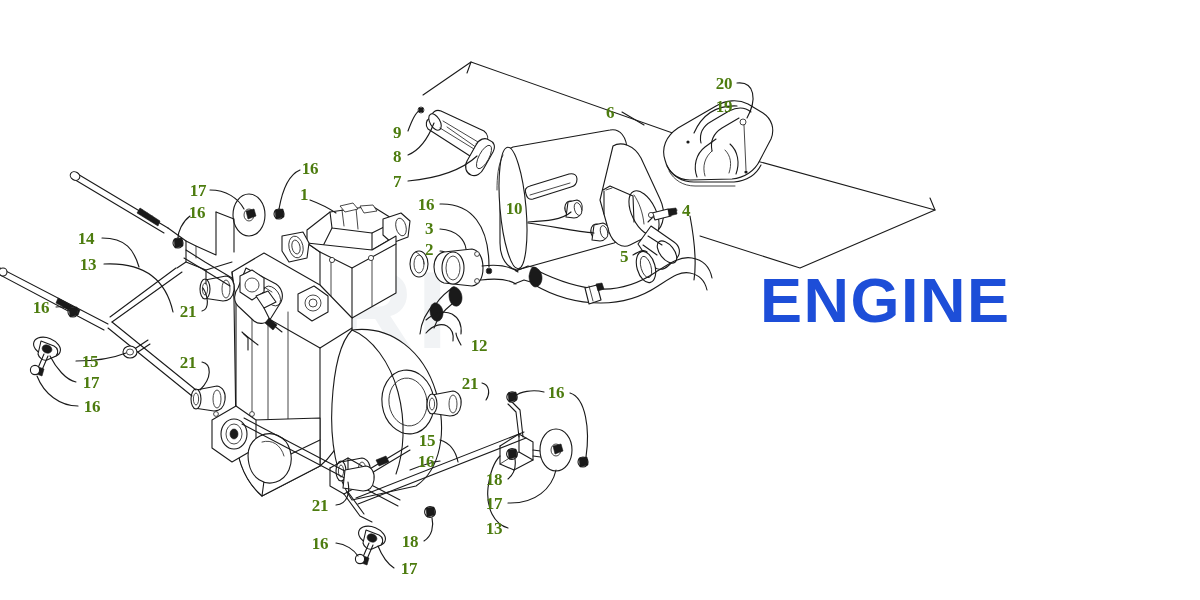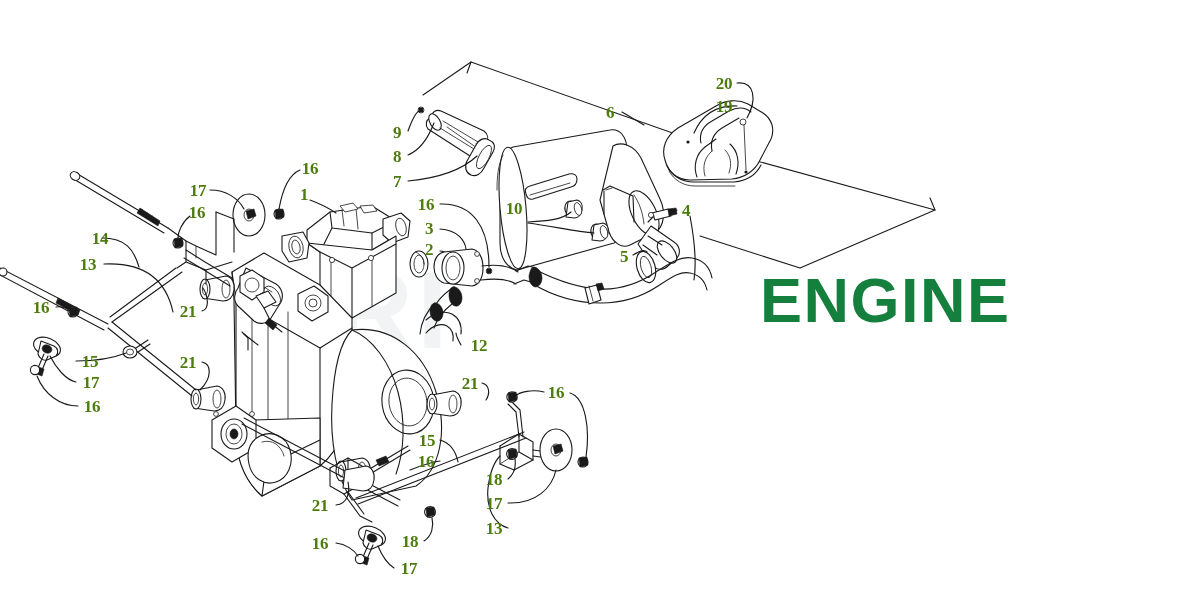--- a/index.html
+++ b/index.html
@@ -578,21 +578,21 @@
       <path class="ld" d="M394,568 C388,564 382,556 378,546"></path>
     </g>
 
   </svg>
 
   <div id="callout-layer">
       <div class="callout-num" style="left: 310px; top: 168px;">16</div>
       <div class="callout-num" style="left: 304px; top: 194px;">1</div>
       <div class="callout-num" style="left: 198px; top: 190px;">17</div>
       <div class="callout-num" style="left: 197px; top: 212px;">16</div>
-      <div class="callout-num" style="left: 100px; top: 238px;">14</div>
+      <div class="callout-num" style="left: 86px; top: 238px;">14</div>
       <div class="callout-num" style="left: 88px; top: 264px;">13</div>
       <div class="callout-num" style="left: 41px; top: 307px;">16</div>
       <div class="callout-num" style="left: 90px; top: 361px;">15</div>
       <div class="callout-num" style="left: 91px; top: 382px;">17</div>
       <div class="callout-num" style="left: 92px; top: 406px;">16</div>
       <div class="callout-num" style="left: 188px; top: 311px;">21</div>
       <div class="callout-num" style="left: 188px; top: 362px;">21</div>
       <div class="callout-num" style="left: 397px; top: 132px;">9</div>
       <div class="callout-num" style="left: 397px; top: 156px;">8</div>
       <div class="callout-num" style="left: 397px; top: 181px;">7</div>
@@ -613,16 +613,16 @@
       <div class="callout-num" style="left: 494px; top: 479px;">18</div>
       <div class="callout-num" style="left: 494px; top: 503px;">17</div>
       <div class="callout-num" style="left: 494px; top: 528px;">13</div>
       <div class="callout-num" style="left: 320px; top: 505px;">21</div>
       <div class="callout-num" style="left: 320px; top: 543px;">16</div>
       <div class="callout-num" style="left: 410px; top: 541px;">18</div>
       <div class="callout-num" style="left: 409px; top: 568px;">17</div>
     </div>
 
   <div id="title-block">
-    <span id="title-text" style="color: #15803d;">ENGINE</span>
+    <span id="title-text" style="color: #1d4ed8;">ENGINE</span>
   </div>
 
 </div>
 
 </body></html>

